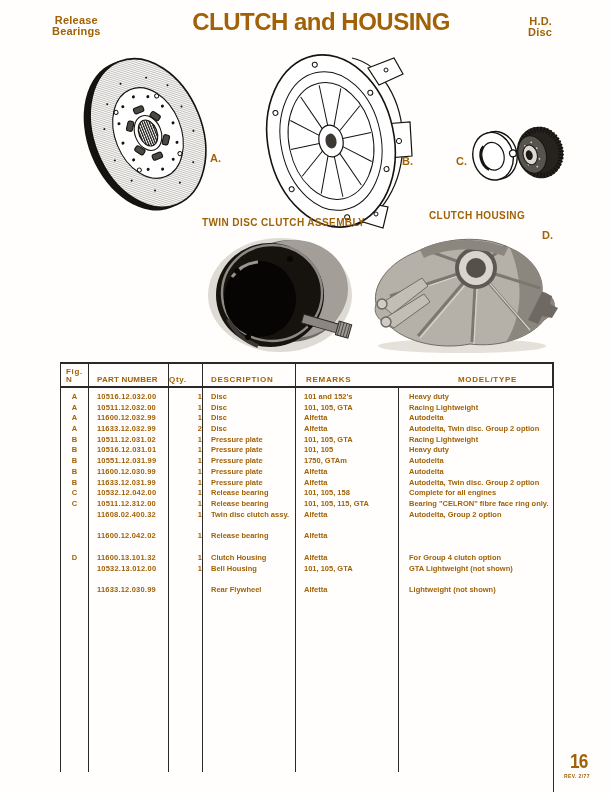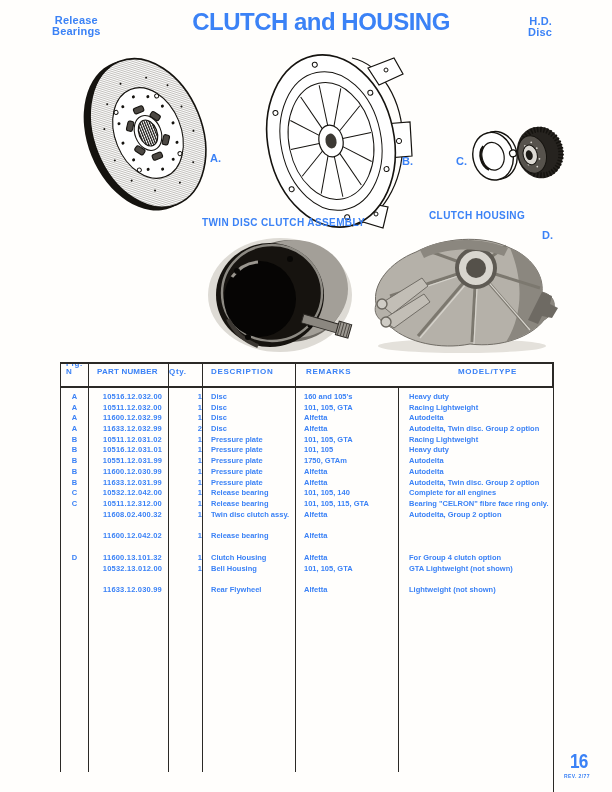--- a/index.html
+++ b/index.html
@@ -1,18 +1,18 @@
 <!DOCTYPE html>
 <html><head>
 <meta charset="utf-8">
 <style>
   html,body{margin:0;padding:0;background:#888;}
   .page{
     position:relative;width:612px;height:792px;margin:0 auto;
-    background:#fffefc;color:#3b82f6;overflow:hidden;
+    background:#fffefc;color:#a16207;overflow:hidden;
     font-family:"Liberation Sans",sans-serif;
   }
   
   .hdr-side{position:absolute;font-weight:bold;font-size:11px;line-height:11px;letter-spacing:.2px;}
   .hdr-left{left:52px;top:15px;text-align:center;}
   .hdr-right{left:528px;top:16px;text-align:right;}
   .page-title{
     position:absolute;left:120px;right:90px;top:8px;text-align:center;
     font-size:24px;font-weight:bold;letter-spacing:-.5px;white-space:nowrap;
   }
@@ -23,25 +23,25 @@
   
   .ptable{
     position:absolute;left:60px;top:362px;width:493px;height:410px;
     display:flex;flex-direction:column;
     border-top:2px solid #2b2926;border-left:1px solid #2b2926;
     box-sizing:border-box;
   }
   .right-rule{position:absolute;left:553px;top:362px;width:1px;height:430px;background:#2b2926;}
   .tr{display:flex;flex:0 0 auto;}
   .thead{height:22px;border-bottom:2px solid #2b2926;font-size:8px;font-weight:bold;letter-spacing:.7px;}
-  .thead .td{display:flex;align-items:flex-end;padding-bottom:10px;}
+  .thead .td{display:flex;align-items:flex-end;padding-bottom:2px;}
   .thead .c-fig{flex-direction:column;align-items:flex-start;justify-content:flex-end;padding-left:5px;line-height:8px;}
   .td{box-sizing:border-box;border-right:1px solid #2b2926;overflow:hidden;white-space:nowrap;}
   .c-fig{width:28px;text-align:center;}
-  .c-part{width:80px;padding-left:8px;letter-spacing:.2px;text-align:center;}
+  .c-part{width:80px;padding-left:8px;letter-spacing:.2px;}
   .c-qty{width:34px;text-align:right;}
   .c-desc{width:93px;padding-left:8px;}
   .c-model{width:103px;padding-left:8px;}
   .c-rem{flex:1;padding-left:10px;border-right:none;}
   .tbody-row{height:10.7px;line-height:10.6px;font-size:7.5px;font-weight:bold;}
   .tbody-row .c-fig{text-align:center;}
   .tbody-row.spacer{height:11px;}
   .tfill{flex:1 1 auto;}
   .tbody-pad{height:4px;}
   
@@ -279,21 +279,21 @@
         <div class="td c-qty"></div>
       <div class="td c-desc"></div>
         <div class="td c-model"></div>
         <div class="td c-rem"></div>
     </div>
     <div id="table-body" style="display:contents"><div class="tr tbody-row">
     <div class="td c-fig cell-fig">A</div>
     <div class="td c-part cell-part">10516.12.032.00</div>
     <div class="td c-qty cell-qty">1</div>
     <div class="td c-desc cell-desc">Disc</div>
-    <div class="td c-model cell-model">160 and 105's</div>
+    <div class="td c-model cell-model">101 and 152's</div>
     <div class="td c-rem cell-remarks">Heavy duty</div>
   </div><div class="tr tbody-row">
     <div class="td c-fig cell-fig">A</div>
     <div class="td c-part cell-part">10511.12.032.00</div>
     <div class="td c-qty cell-qty">1</div>
     <div class="td c-desc cell-desc">Disc</div>
     <div class="td c-model cell-model">101, 105, GTA</div>
     <div class="td c-rem cell-remarks">Racing Lightweight</div>
   </div><div class="tr tbody-row">
     <div class="td c-fig cell-fig">A</div>
@@ -342,21 +342,21 @@
     <div class="td c-part cell-part">11633.12.031.99</div>
     <div class="td c-qty cell-qty">1</div>
     <div class="td c-desc cell-desc">Pressure plate</div>
     <div class="td c-model cell-model">Alfetta</div>
     <div class="td c-rem cell-remarks">Autodelta, Twin disc. Group 2 option</div>
   </div><div class="tr tbody-row">
     <div class="td c-fig cell-fig">C</div>
     <div class="td c-part cell-part">10532.12.042.00</div>
     <div class="td c-qty cell-qty">1</div>
     <div class="td c-desc cell-desc">Release bearing</div>
-    <div class="td c-model cell-model">101, 105, 140</div>
+    <div class="td c-model cell-model">101, 105, 158</div>
     <div class="td c-rem cell-remarks">Complete for all engines</div>
   </div><div class="tr tbody-row">
     <div class="td c-fig cell-fig">C</div>
     <div class="td c-part cell-part">10511.12.312.00</div>
     <div class="td c-qty cell-qty">1</div>
     <div class="td c-desc cell-desc">Release bearing</div>
     <div class="td c-model cell-model">101, 105, 115, GTA</div>
     <div class="td c-rem cell-remarks">Bearing "CELRON" fibre face ring only.</div>
   </div><div class="tr tbody-row">
     <div class="td c-fig cell-fig"></div>

